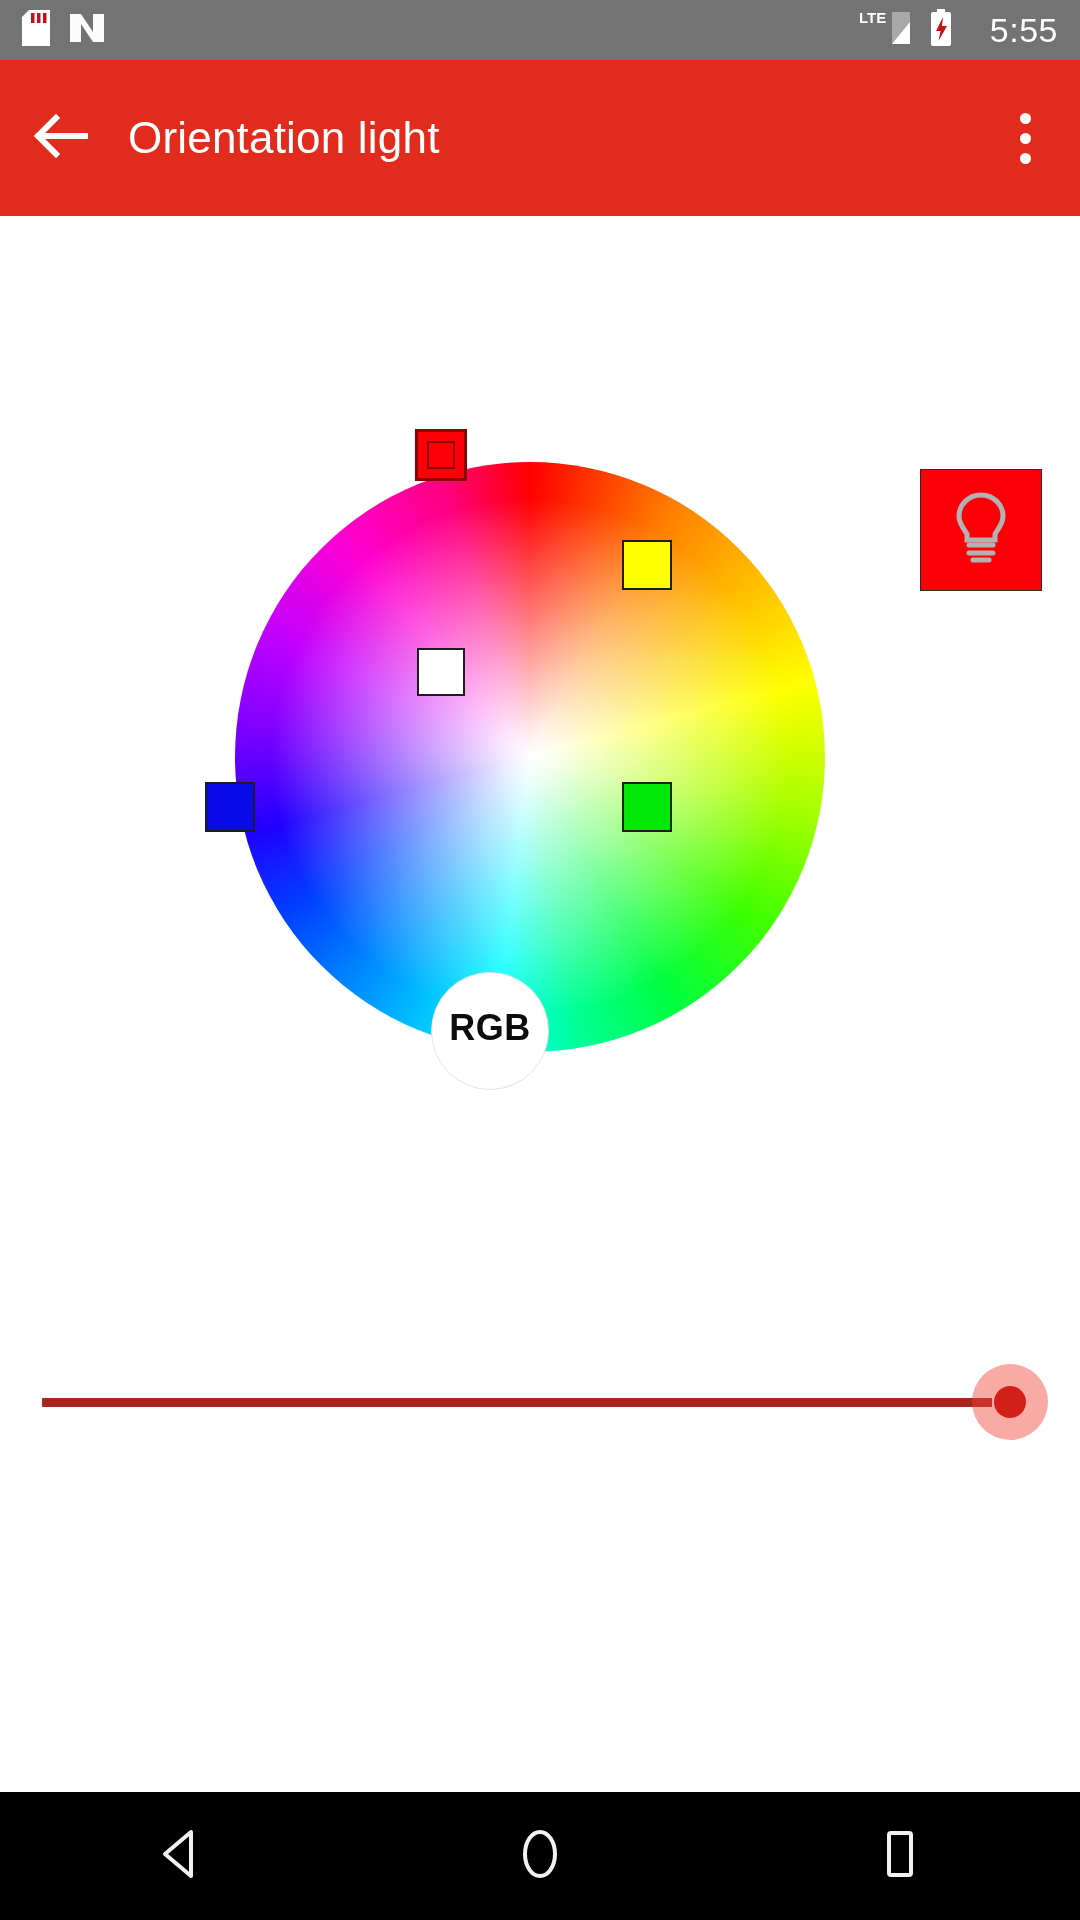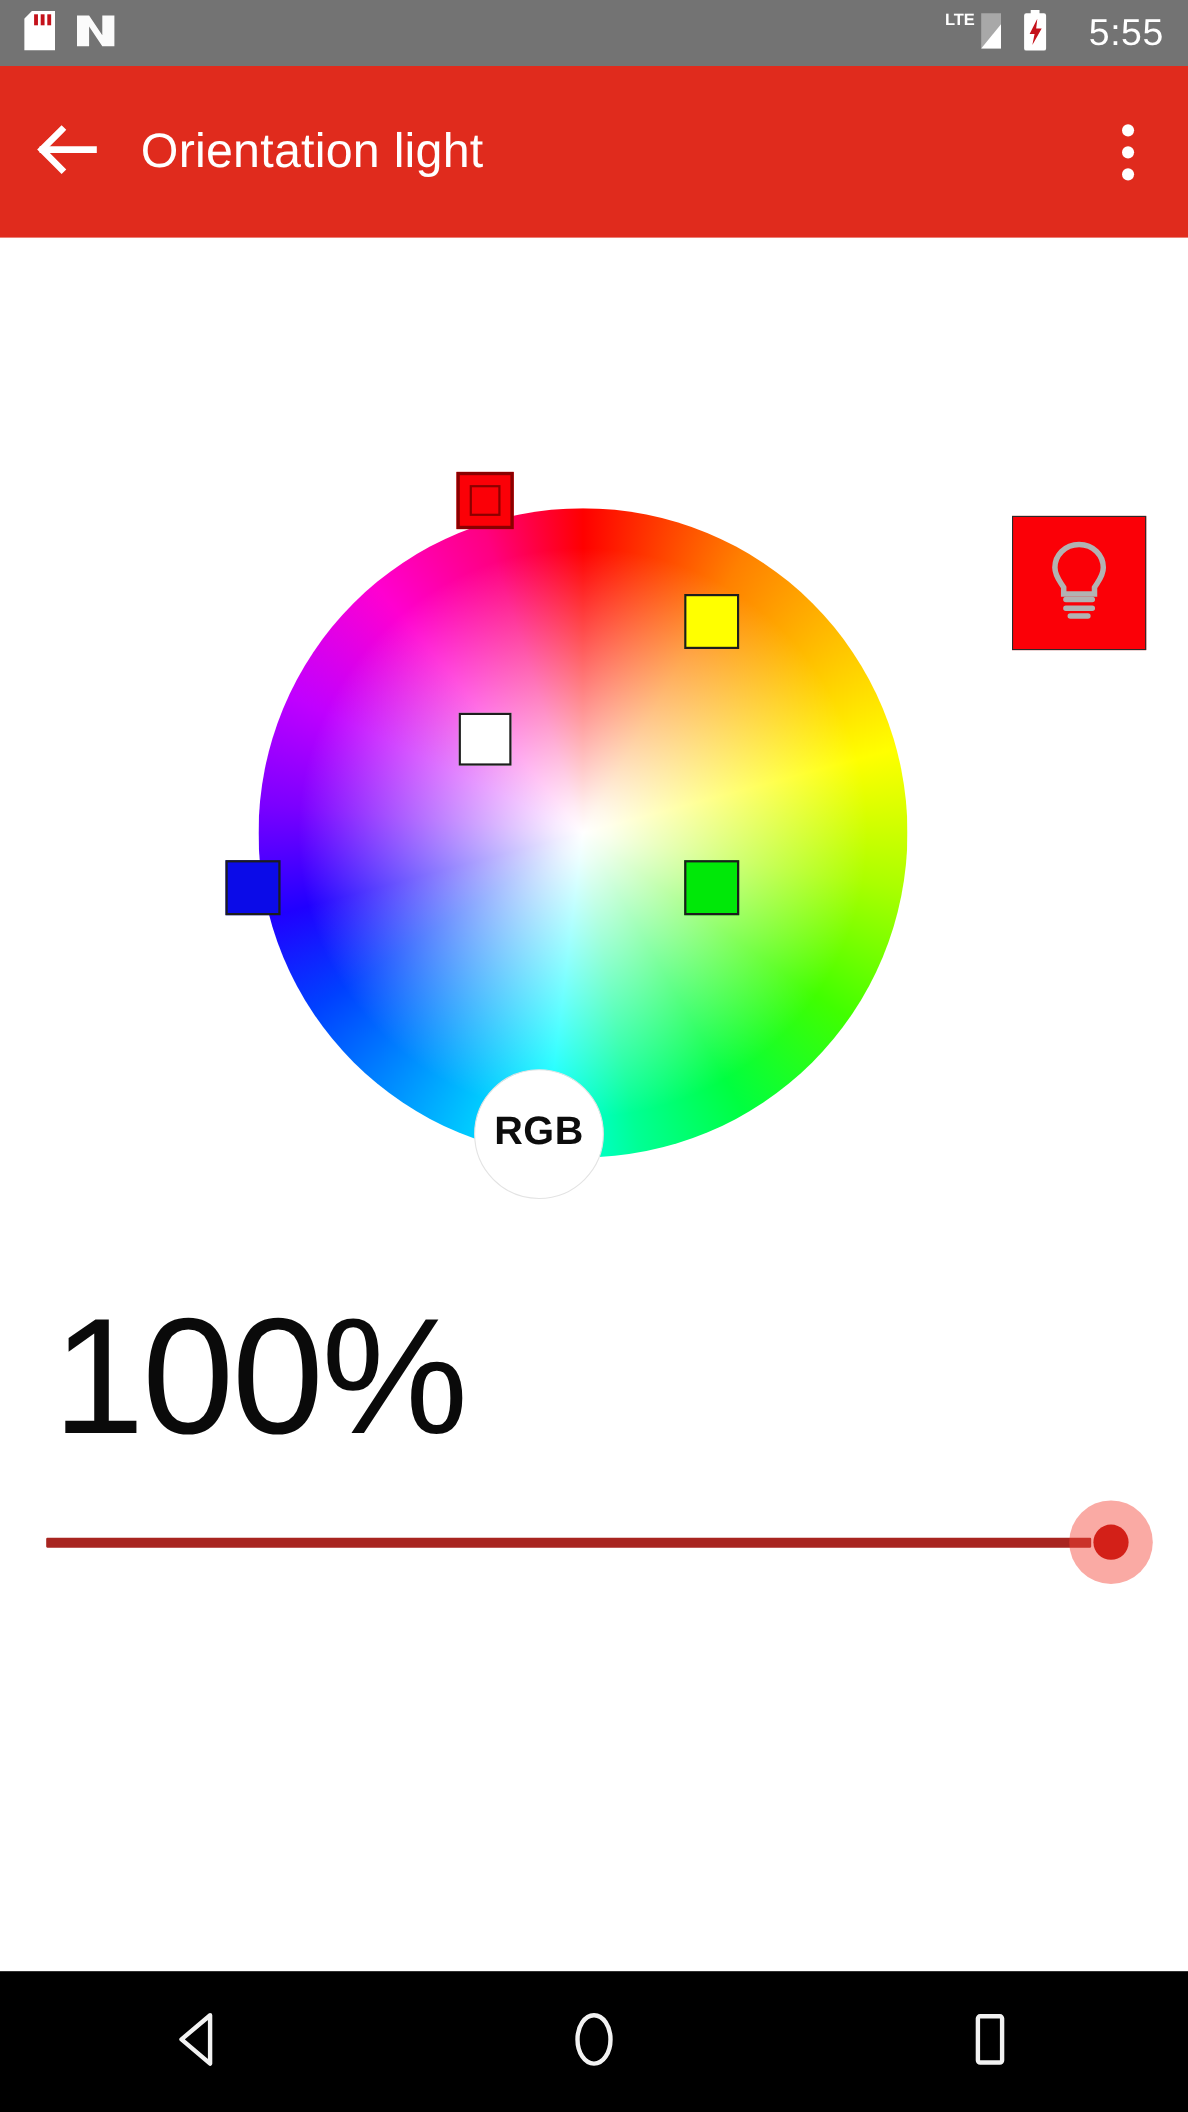--- a/index.html
+++ b/index.html
@@ -285,21 +285,20 @@
 
       <div class="swatch selected" style="left:180px; top:-33px; width:52px; height:52px; background:#fb0007;">
         <span class="inner-ring"></span>
       </div>
       <div class="swatch" style="left:387px; top:78px; width:50px; height:50px; background:#ffff00;"></div>
       <div class="swatch" style="left:387px; top:320px; width:50px; height:50px; background:#00e808;"></div>
       <div class="swatch" style="left:-30px; top:320px; width:50px; height:50px; background:#0b0be8;"></div>
       <div class="swatch" style="left:182px; top:186px; width:48px; height:48px; background:#ffffff;"></div>
     </div>
 
-    <div id="brightness-value">100%</div>
 
     <div id="slider-row">
       <div id="slider-track"></div>
       <div id="slider-thumb-halo">
         <div id="slider-thumb"></div>
       </div>
     </div>
 
   </div>
 

